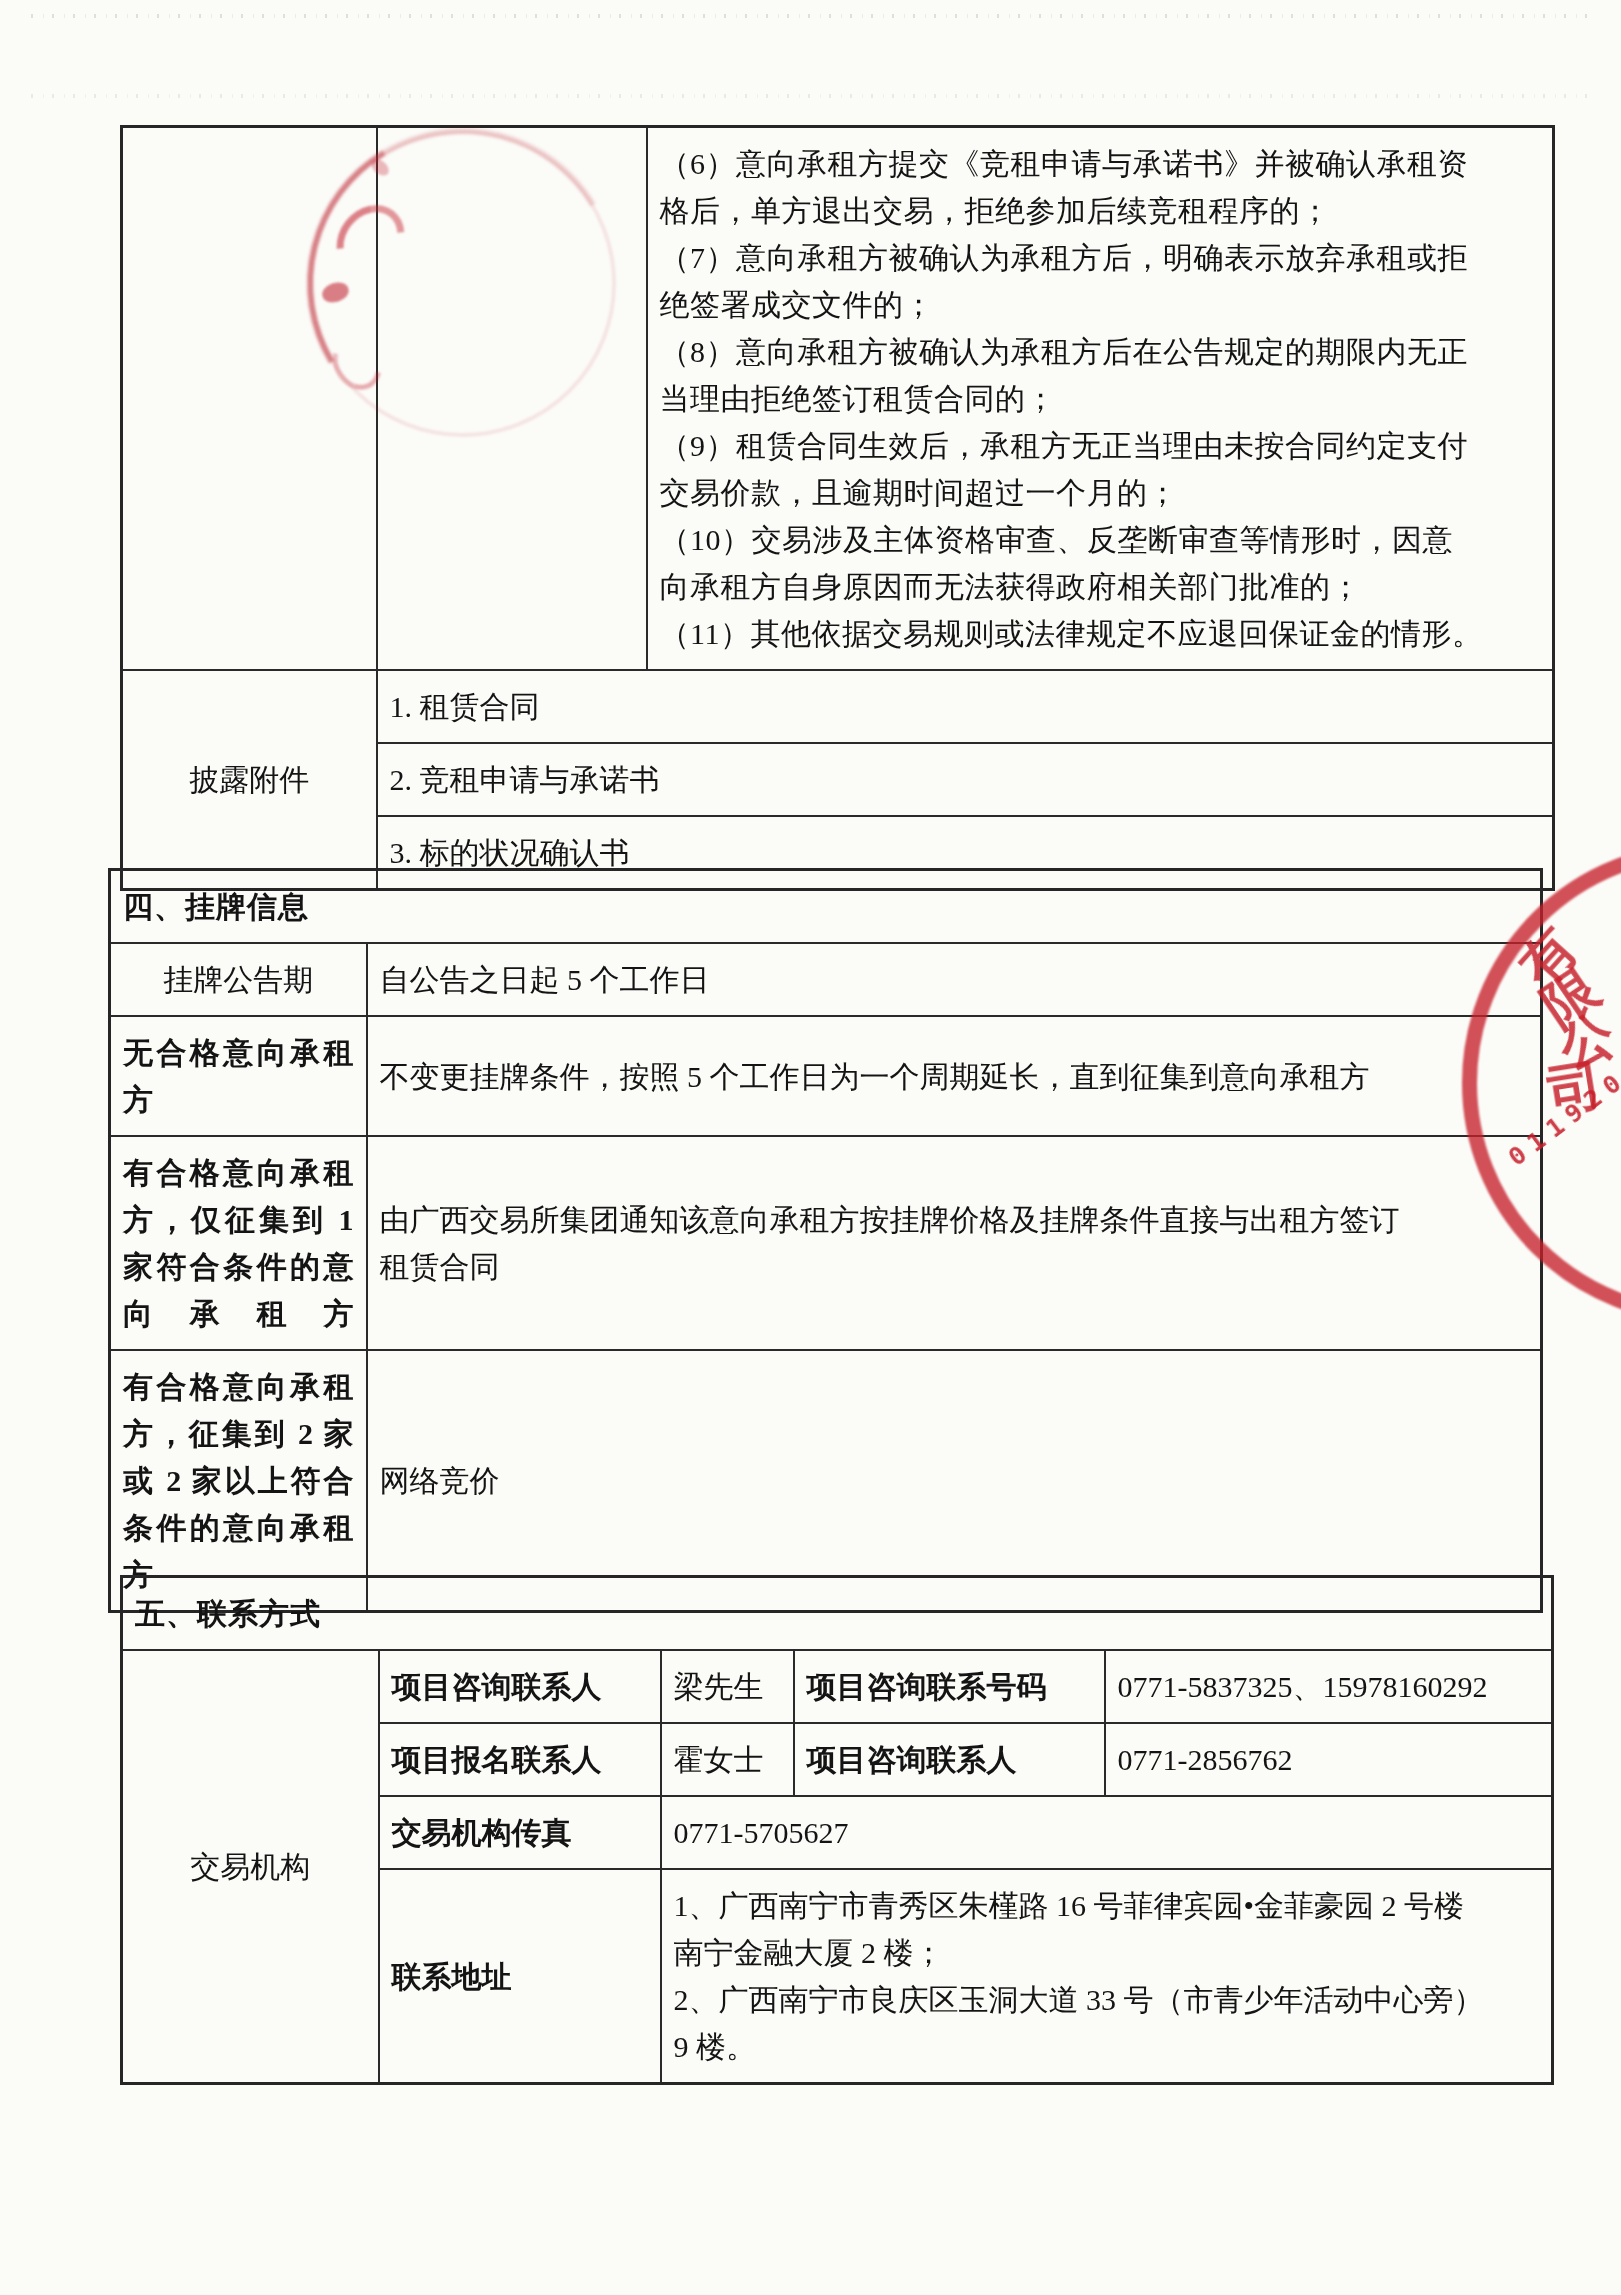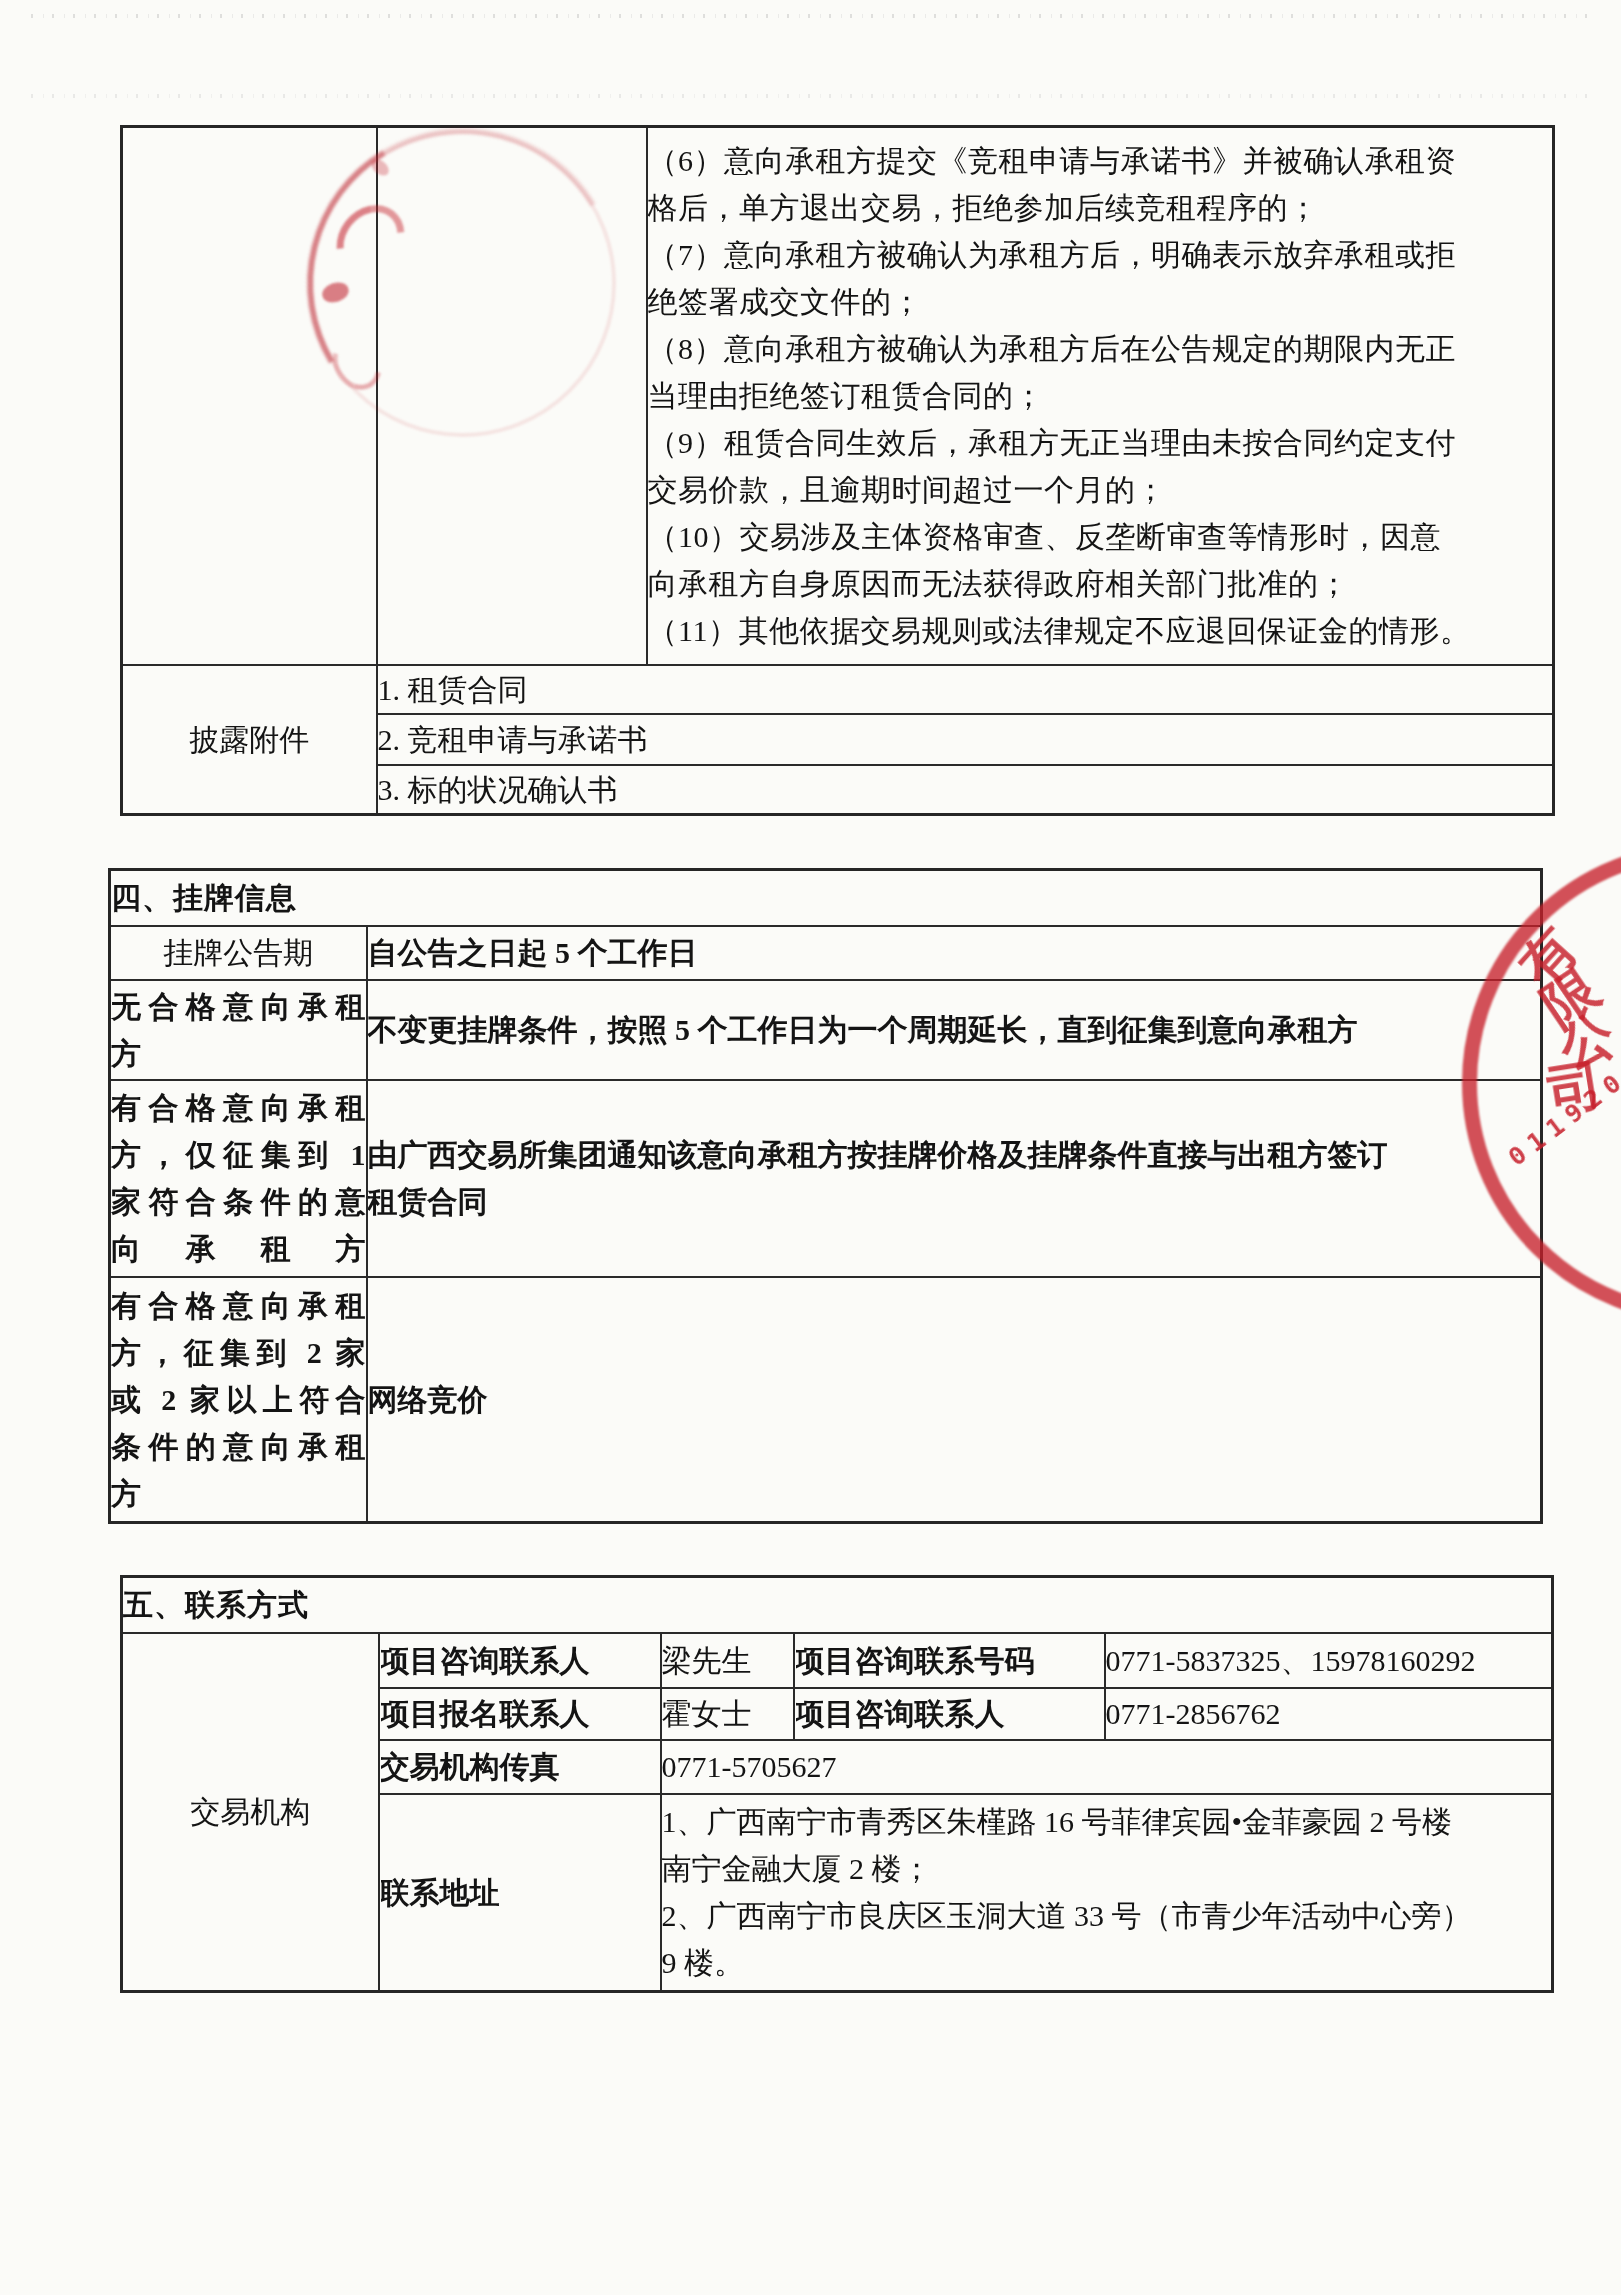--- a/index.html
+++ b/index.html
@@ -24,21 +24,21 @@
     position:absolute;
     border-collapse:collapse;
     table-layout:fixed;
     background:transparent;
   }
   table.doc td{
     border:2px solid #2a2a2a;
     vertical-align:middle;
     font-size:30px;
     line-height:47px;
-    padding:0;
+    padding:12px;
     overflow:hidden;
   }
   table.doc{border:3.1px solid #262626;}
 
   .clauses{
     vertical-align:top;
     white-space:pre-line;
     text-align:left;
     line-height:49px;
     padding:2px 11.2px 0 13.3px;
@@ -62,21 +62,20 @@
     text-align:justify;
     text-align-last:justify;
     line-height:49px;
     padding:0 13.3px;
     font-size:30px;
   }
   .val{
     white-space:pre-line;
     padding-left:16.4px;
     line-height:49px;
-    font-weight:bold;
   }
   .val-addr{
     white-space:pre-line;
     padding-left:13.3px;
     line-height:50px;
     margin-left:36px;
   }
   .vlabel{
     font-weight:bold;
     font-size:29px;

